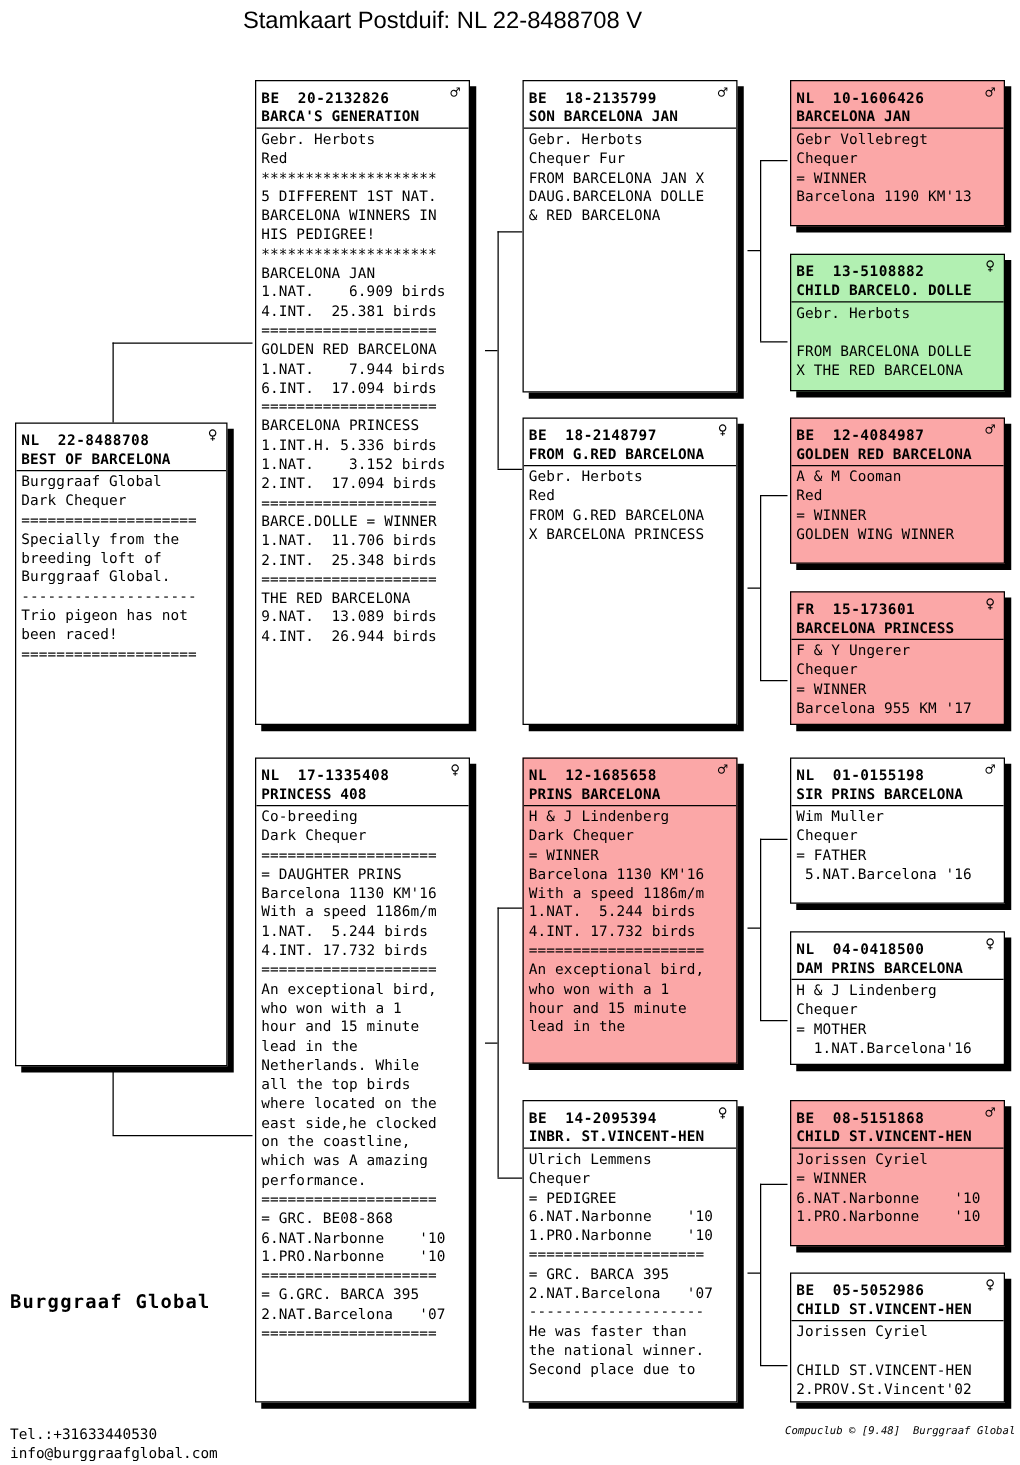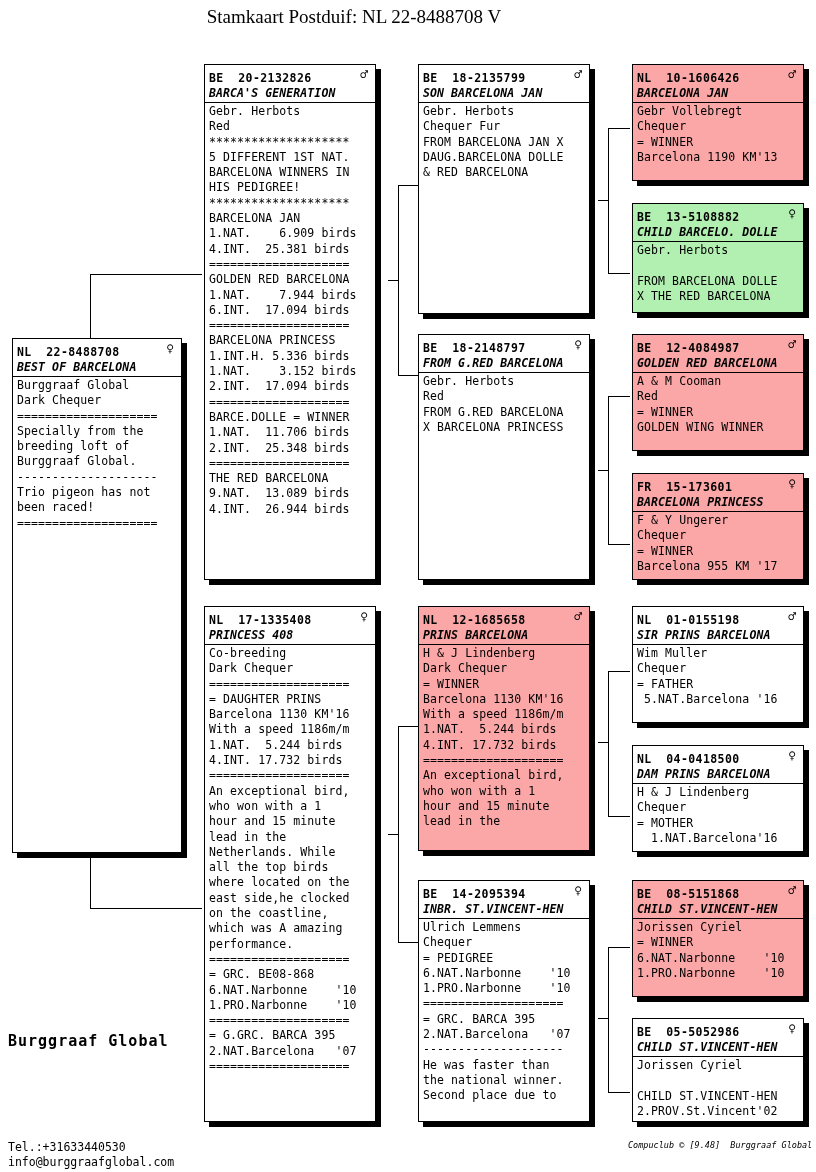--- a/index.html
+++ b/index.html
@@ -1,33 +1,33 @@
 <!DOCTYPE html>
 <html><head>
 <meta charset="utf-8">
 <style>
   html,body{margin:0;padding:0;background:#fff;}
   body{width:816px;height:1172px;position:relative;
        font-family:"DejaVu Sans Mono","Liberation Mono",monospace;}
 
   
   #title{position:absolute;left:0;top:6px;width:708px;text-align:center;
-         font-family:Liberation Serif, serif;
+         font-family:Liberation Sans, sans-serif;
          font-size:19px;color:#000;letter-spacing:0px;}
 
   
   .box{position:absolute;border:1px solid #000;background:#fff;
        box-sizing:border-box;overflow:hidden;
        box-shadow:5px 5px 0 0 #000;}
   .box .hdr{border-bottom:1px solid #000;padding:2px 0 1px 4px;}
   .box .ring{font-size:11.5px;line-height:15px;font-weight:bold;
              letter-spacing:0.4px;white-space:pre;display:inline-block;}
   .box .sex{float:right;margin-right:7px;font-size:13px;line-height:15px;
             font-weight:bold;}
-  .box .name{font-size:11.5px;line-height:15px;font-style:italic;
+  .box .name{font-size:11.5px;line-height:15px;
              font-weight:bold;white-space:pre;letter-spacing:0.1px;}
   .box .body{padding:1px 0 0 4px;}
   .box .ln{font-size:11.5px;line-height:15.3px;white-space:pre;
            letter-spacing:0.1px;}
 
   .pink{background:#fba7a7;}
   .green{background:#b2f0b2;}
 
   
   .cn{position:absolute;background:#000;}

